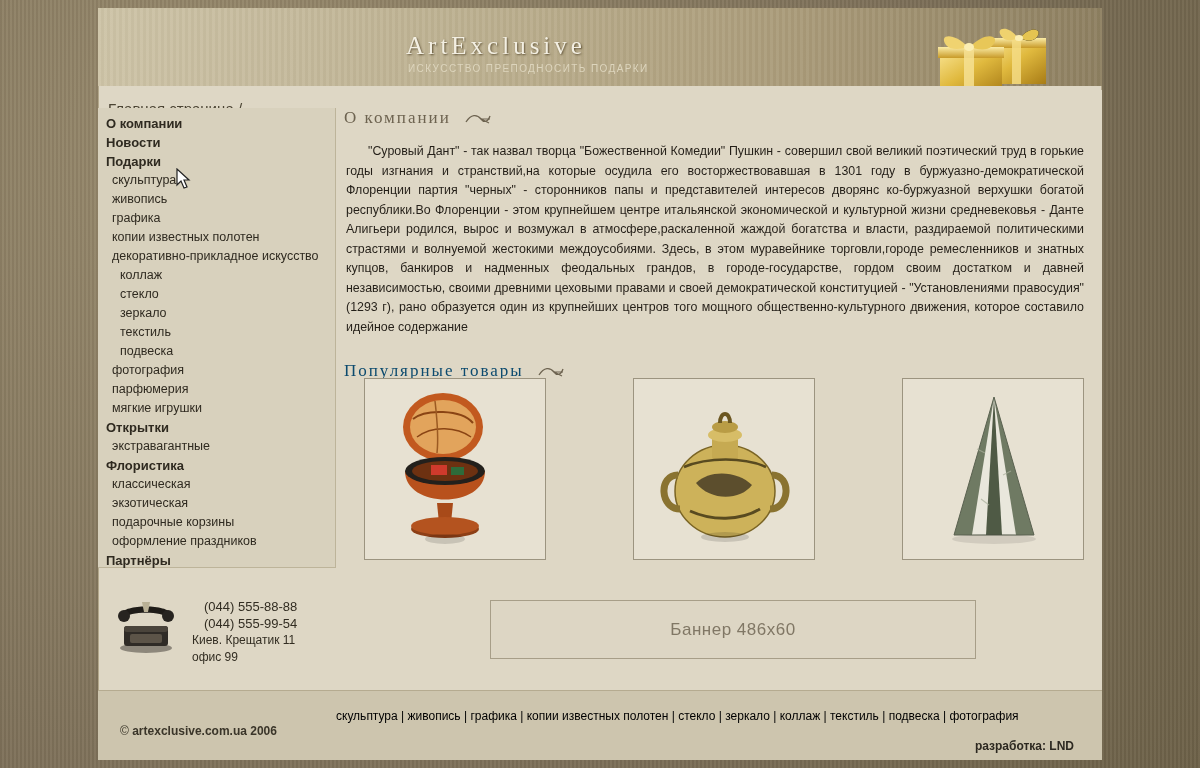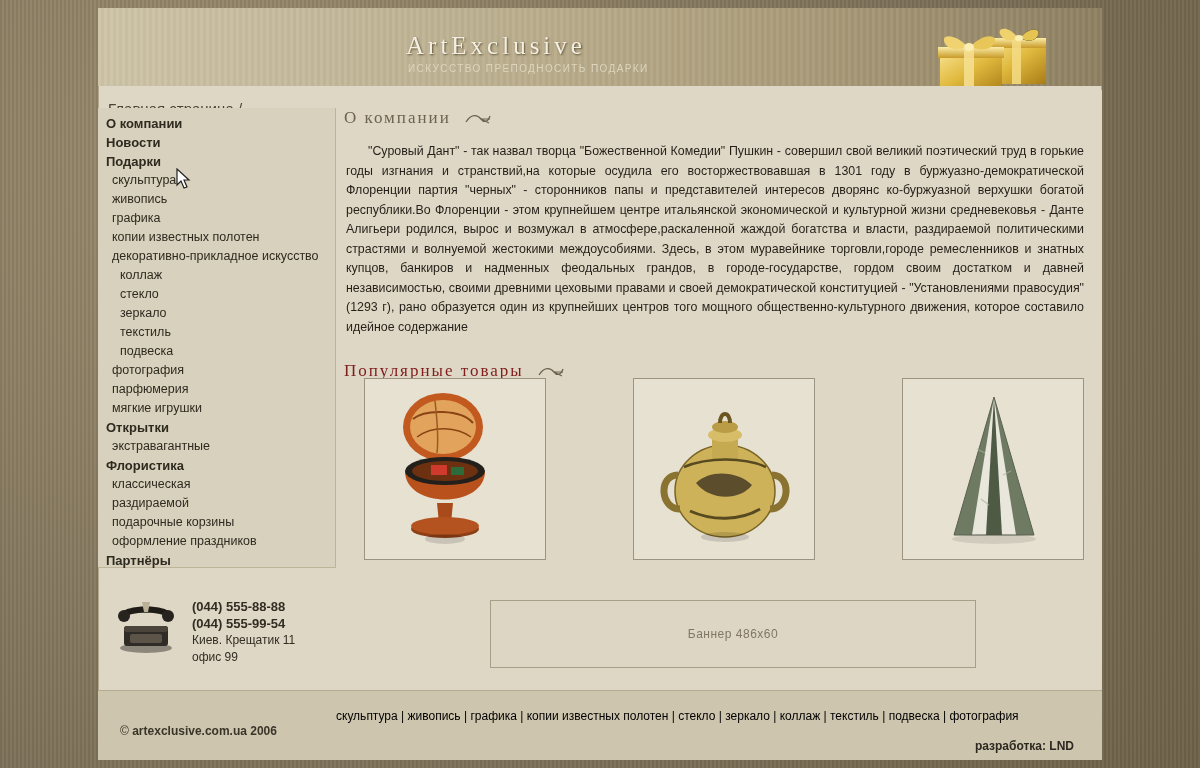--- a/index.html
+++ b/index.html
@@ -120,21 +120,21 @@
   
   .contact {
     position: absolute;
     left: 98px; top: 580px;
     width: 238px; height: 110px;
     font-size: 12px;
     color: #322d22;
   }
   .phone-icon { position: absolute; left: 14px; top: 12px; width: 68px; height: 62px; }
   .contact-lines { position: absolute; left: 94px; top: 18px; line-height: 17px; }
-  .contact-lines .bold { font-weight: bold; font-size: 13px; }
+  .contact-lines .bold { font-weight: normal; font-size: 13px; margin-left: 12px; }
 
   
   .content {
     position: absolute;
     left: 336px; top: 90px;
     width: 766px; height: 600px;
     background: #ded7c5;
   }
   .sec-title {
     font-family: "Liberation Serif", serif;
@@ -148,48 +148,48 @@
     margin: 14px 18px 0 10px;
     font-size: 12.4px;
     line-height: 19.5px;
     color: #241f18;
     text-align: justify;
     text-indent: 22px;
   }
   .popular-title {
     font-family: "Liberation Serif", serif;
     font-size: 17px;
-    color: #7f1d1d;
+    color: #0c4a6e;
     letter-spacing: 2px;
     margin: 24px 0 0 8px;
   }
   .products {
     position: absolute;
     left: 28px; top: 288px;
     width: 720px; height: 185px;
     display: flex;
     justify-content: space-between;
   }
   .product {
     width: 182px; height: 182px;
     border: 1px solid #9c9480;
     background: #e6e0d0;
     position: relative;
     overflow: hidden;
   }
   .banner {
     position: absolute;
     left: 154px; top: 510px;
-    width: 486px; height: 68px;
+    width: 486px; height: 59px;
     border: 1px solid #a79e88;
     background: #ddd6c4;
     display: flex;
     align-items: center;
     justify-content: center;
-    font-size: 12px;
+    font-size: 17px;
     color: #807765;
     letter-spacing: .5px;
   }
 
   
   .footer {
     position: absolute;
     left: 98px; top: 690px;
     width: 1004px; height: 70px;
     background: #cdc5ae;
@@ -282,21 +282,21 @@
       <div class="nav-item sub2">зеркало</div>
       <div class="nav-item sub2">текстиль</div>
       <div class="nav-item sub2">подвеска</div>
       <div class="nav-item sub">фотография</div>
       <div class="nav-item sub">парфюмерия</div>
       <div class="nav-item sub">мягкие игрушки</div>
       <div class="nav-item top">Открытки</div>
       <div class="nav-item sub">экстравагантные</div>
       <div class="nav-item top">Флористика</div>
       <div class="nav-item sub">классическая</div>
-      <div class="nav-item sub">раздираемой</div>
+      <div class="nav-item sub">экзотическая</div>
       <div class="nav-item sub">подарочные корзины</div>
       <div class="nav-item sub">оформление праздников</div>
       <div class="nav-item top">Партнёры</div>
     </div>
 
   <svg class="cursor" viewBox="0 0 16 22">
     <path d="M1 1 L1 17 L5 13 L8 20 L11 19 L8 12 L13 12 Z" fill="#ffffff" stroke="#222" stroke-width="1.2"></path>
   </svg>
 
   <div class="contact">

